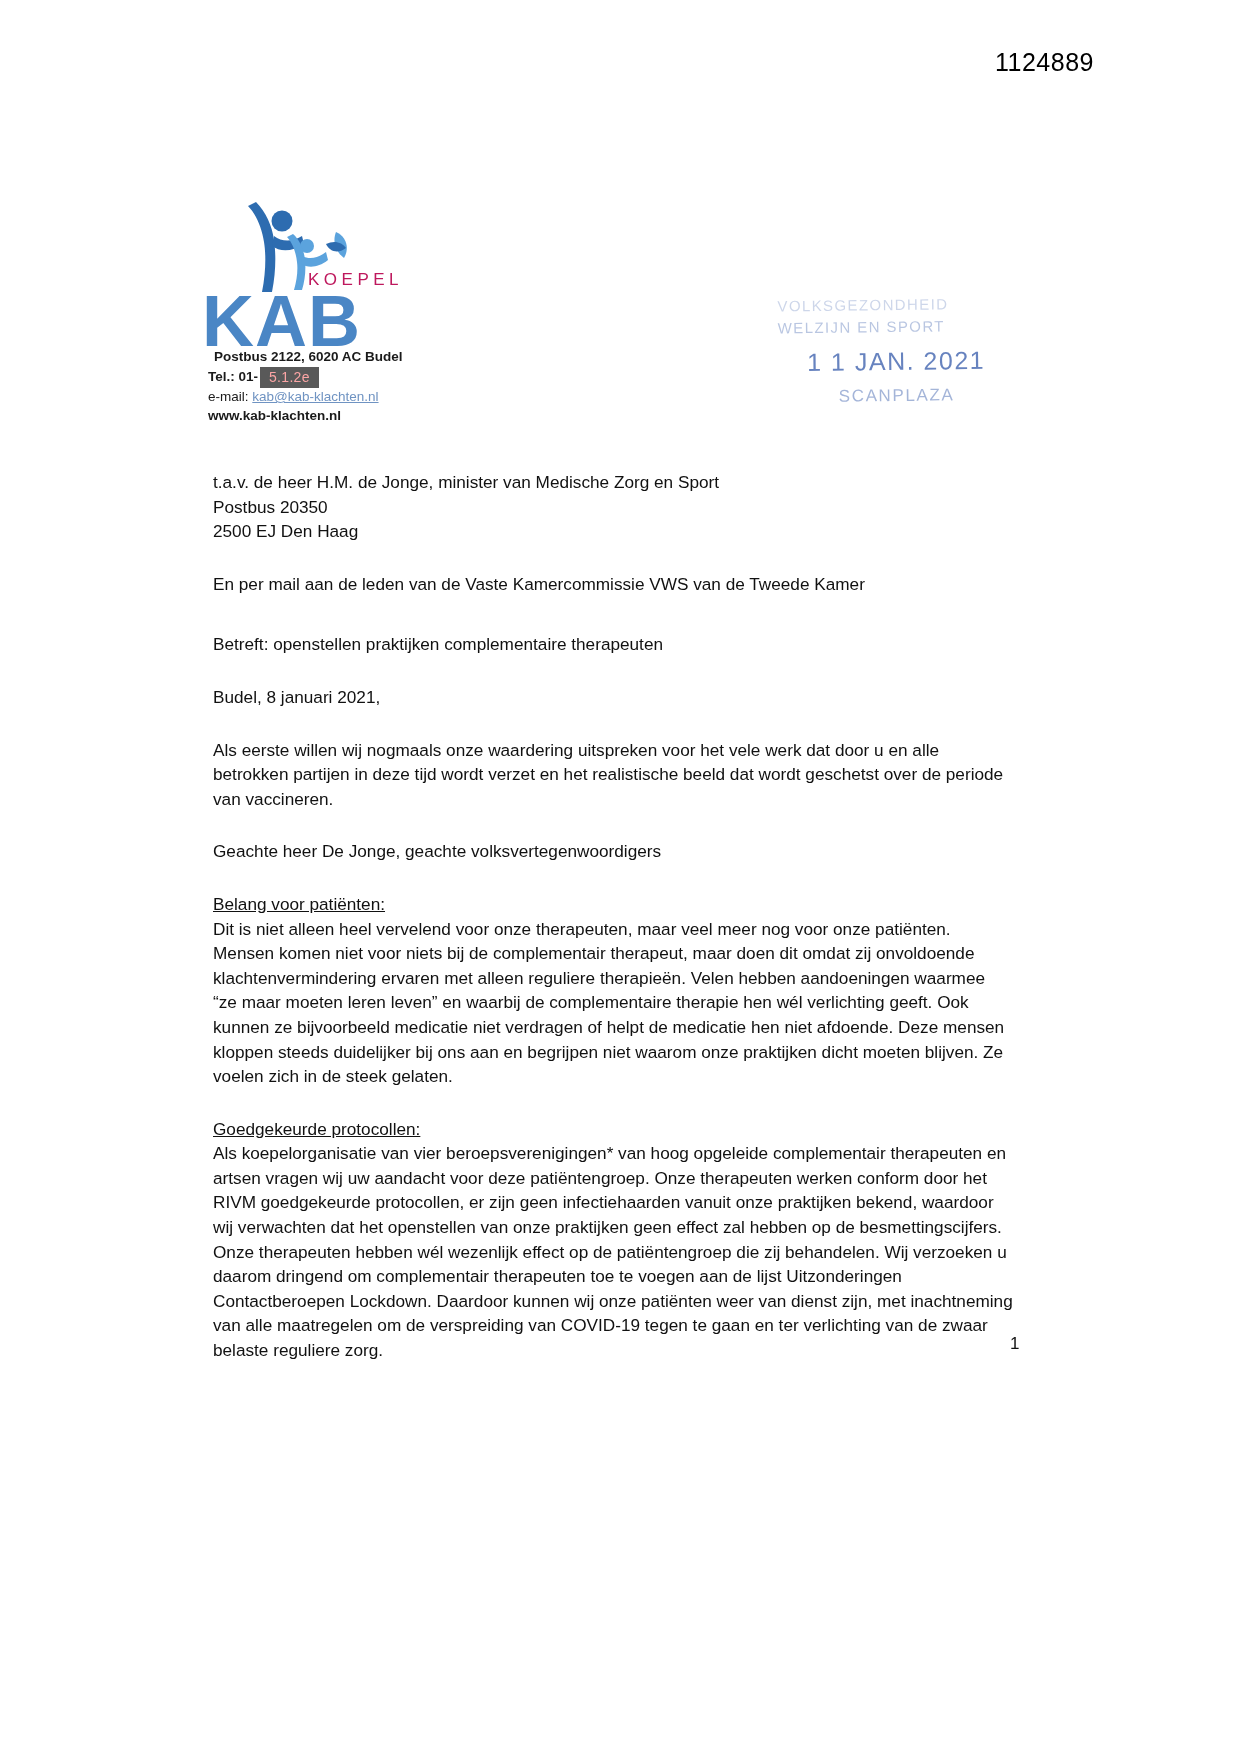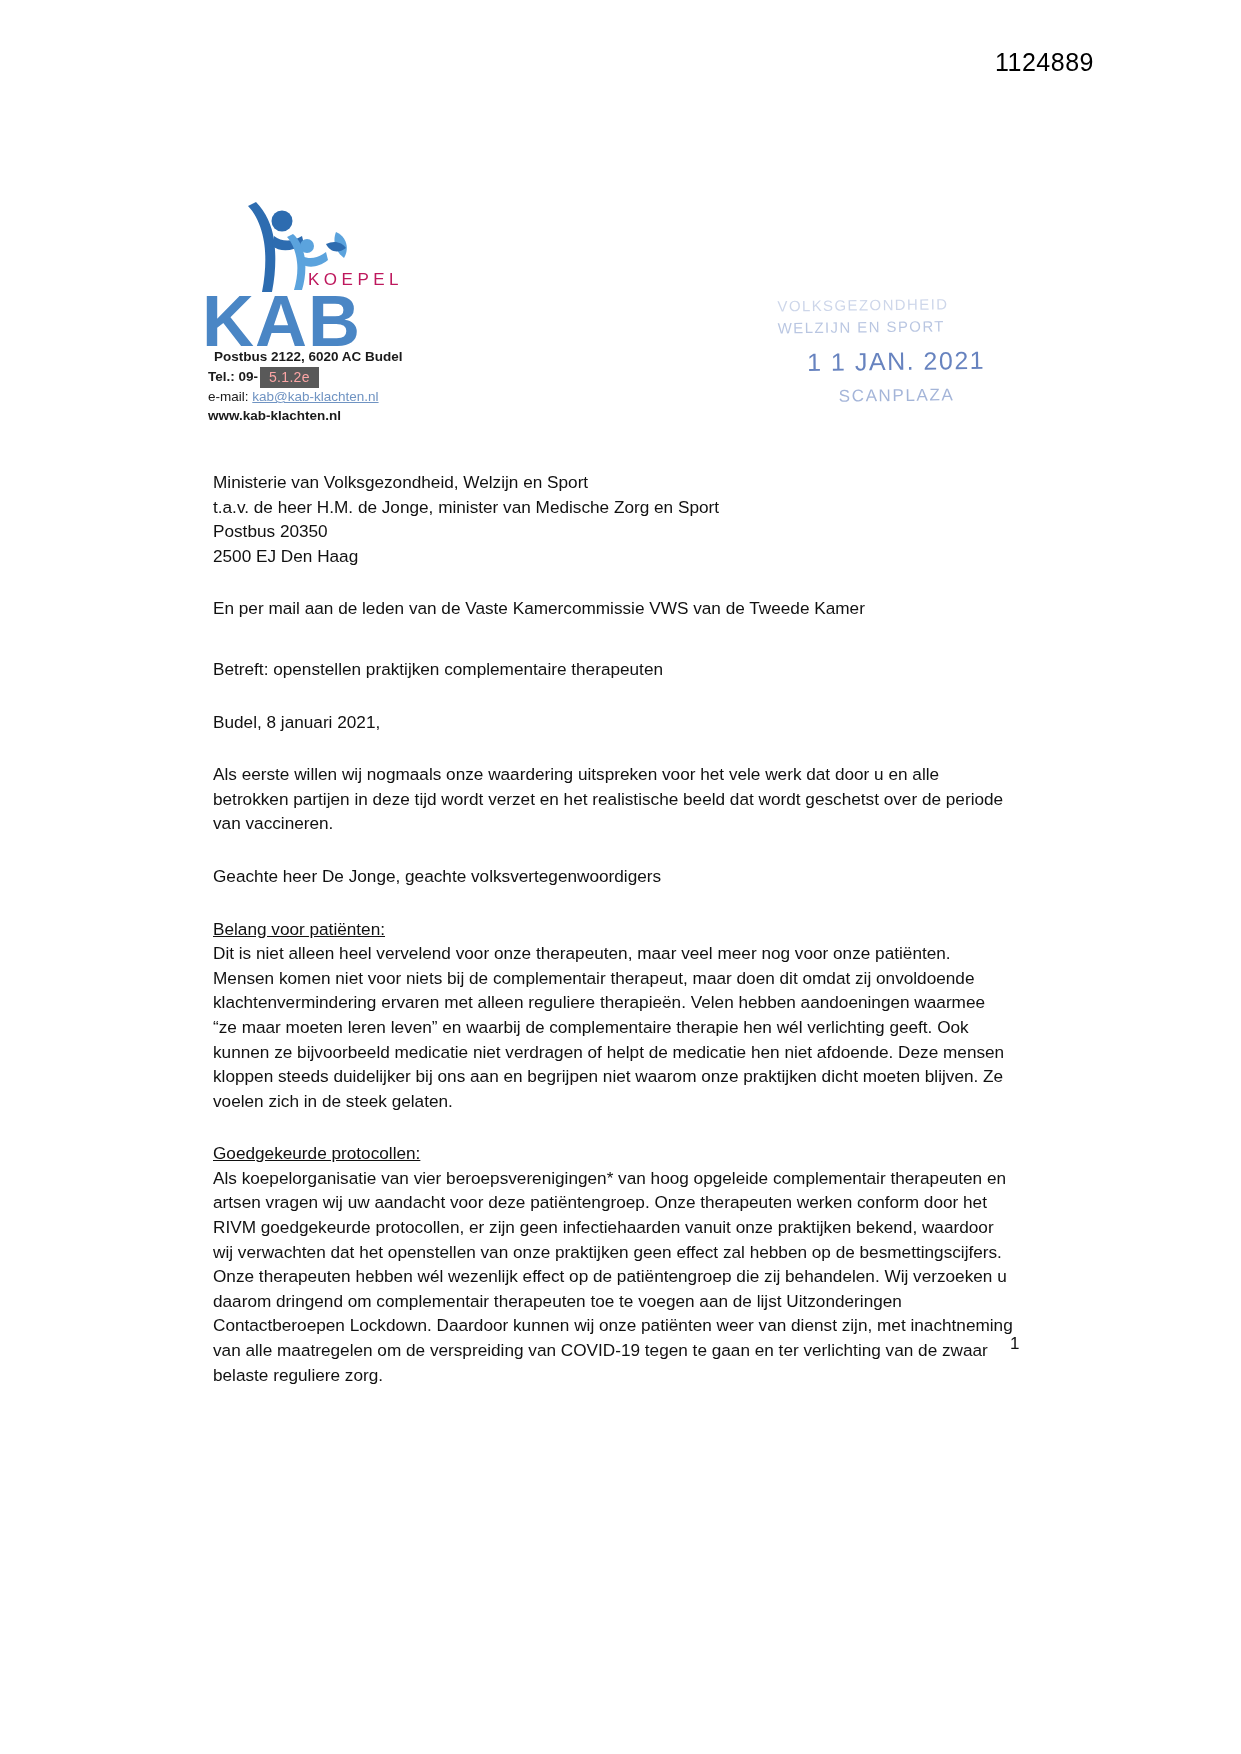--- a/index.html
+++ b/index.html
@@ -212,42 +212,41 @@
         </svg>
       </span>
 
       <span class="logo-koepel">KOEPEL</span>
 
       <span class="logo-kab">KAB</span>
 
       <div class="contact">
         <div class="line addr">Postbus 2122, 6020 AC Budel</div>
         <div class="line">
-          <span>Tel.: 09-</span><span class="redaction">5.1.2e</span>
+          <span>Tel.: 01-</span><span class="redaction">5.1.2e</span>
         </div>
         <div class="line">
           <span class="label">e-mail:</span>
           <span class="email-link">kab@kab-klachten.nl</span>
         </div>
         <div class="line web">www.kab-klachten.nl</div>
       </div>
     </div>
   </div>
 
   <div class="stamp">
     <div class="stamp-line1">VOLKSGEZONDHEID</div>
     <div class="stamp-line2">WELZIJN EN SPORT</div>
     <div class="stamp-date">1 1 JAN. 2021</div>
     <div class="stamp-foot">SCANPLAZA</div>
   </div>
 
   <div class="letter-body">
 
     <div class="addr-block">
-      <span class="ln">Ministerie van Volksgezondheid, Welzijn en Sport</span>
       <span class="ln">t.a.v. de heer H.M. de Jonge, minister van Medische Zorg en Sport</span>
       <span class="ln">Postbus 20350</span>
       <span class="ln">2500 EJ Den Haag</span>
     </div>
 
     <div class="blk">En per mail aan de leden van de Vaste Kamercommissie VWS van de Tweede Kamer</div>
 
     <div class="blk" style="margin-top:36px;">Betreft: openstellen praktijken complementaire therapeuten</div>
 
     <div class="blk">Budel, 8 januari 2021,</div>

